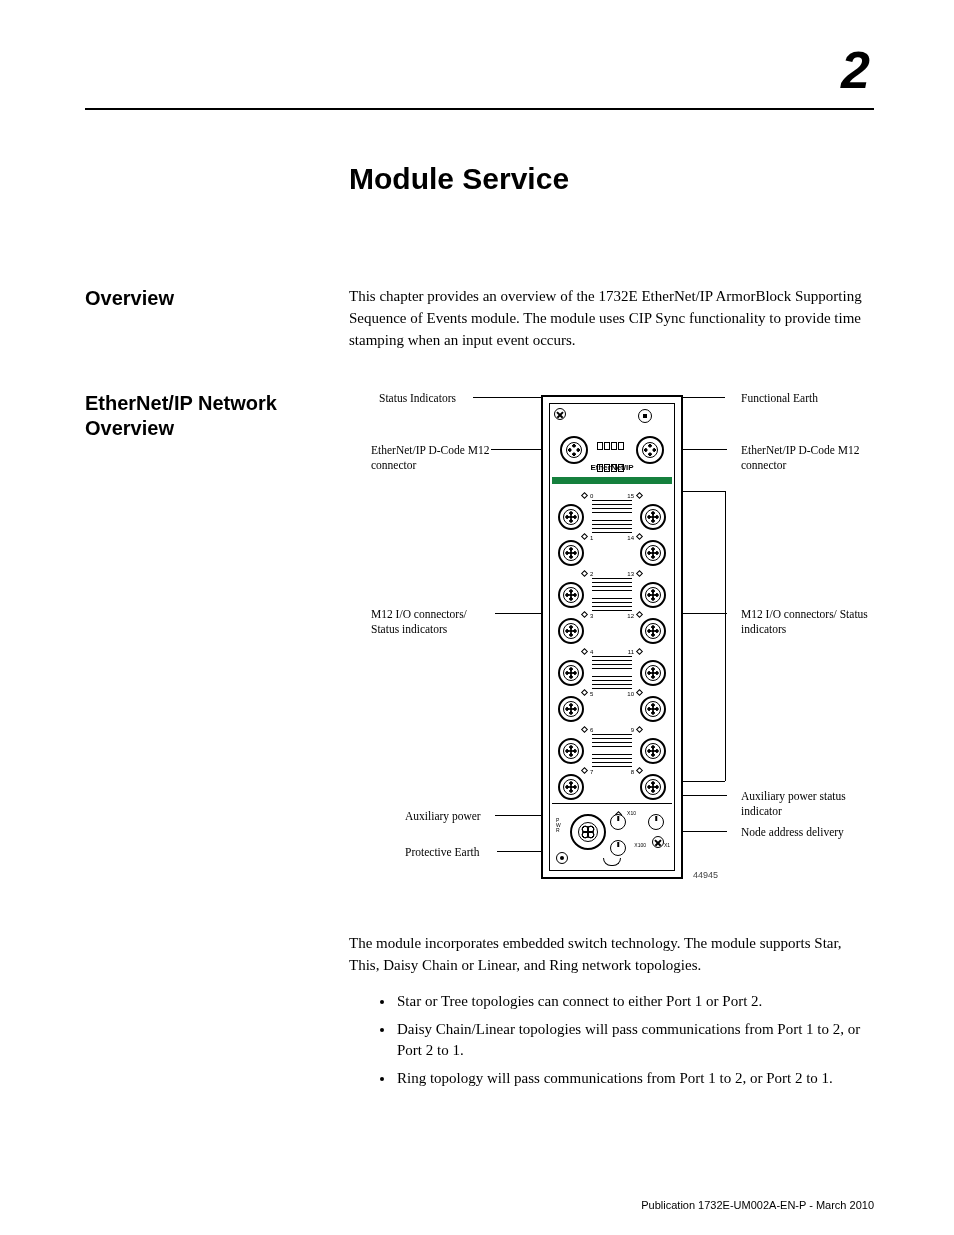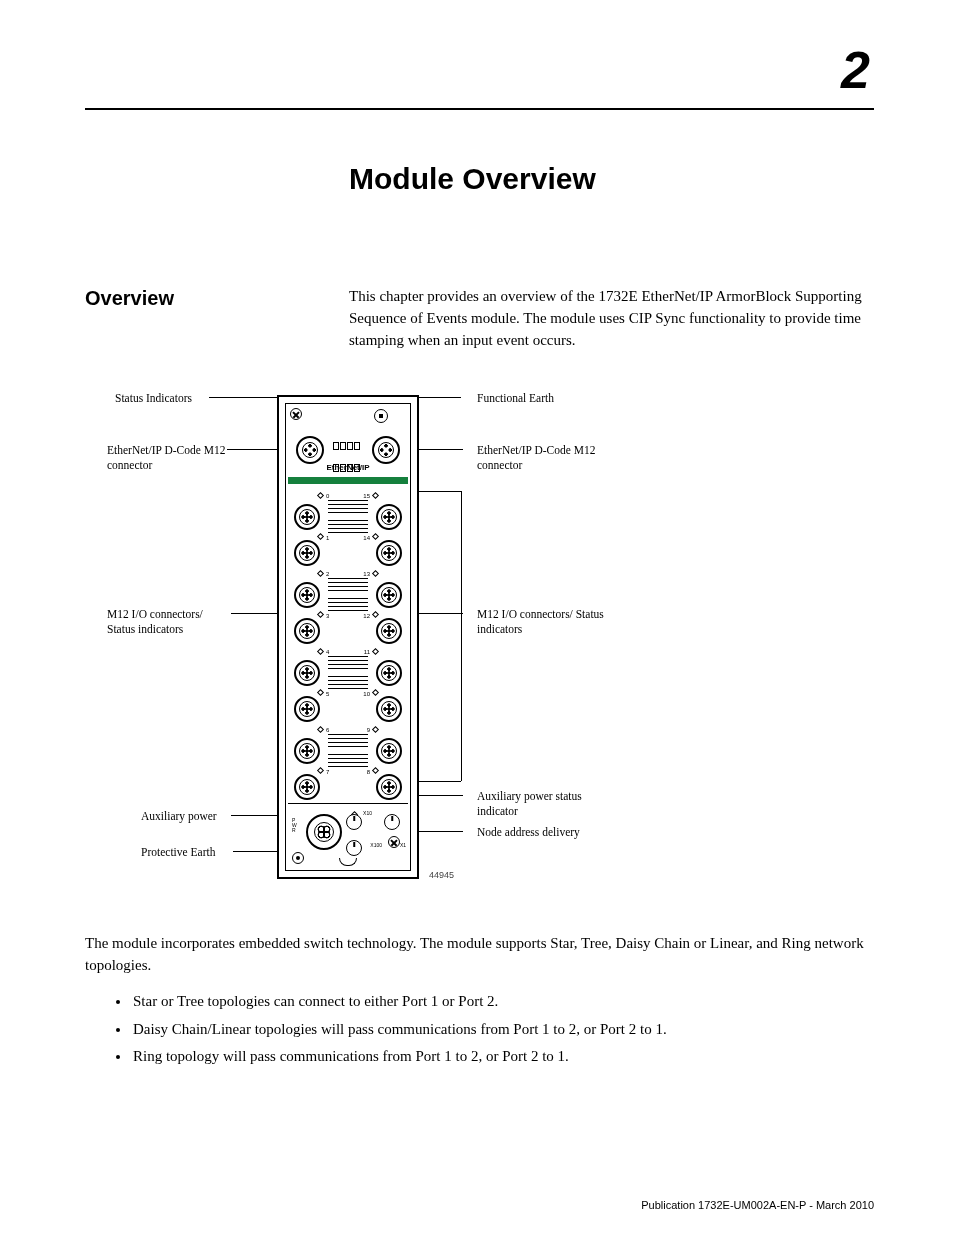--- a/index.html
+++ b/index.html
@@ -275,30 +275,31 @@
       font-family: Arial, Helvetica, sans-serif;
       font-size: 11px;
     }
   </style>
 </head>
 <body>
 
 <div class="chapter-number">2</div>
 <hr class="hr">
 
-<h1 class="title">Module Overview</h1>
+<h1 class="title">Module Service</h1>
 
 <div class="row">
   <div class="side-head">Overview</div>
   <div class="body-col">
     <p>This chapter provides an overview of the 1732E EtherNet/IP ArmorBlock Supporting Sequence of Events module. The module uses CIP Sync functionality to provide time stamping when an input event occurs.</p>
   </div>
 </div>
 
 <div class="row">
+  <div class="side-head">EtherNet/IP Network Overview</div>
   <div class="body-col">
 
     <div class="diagram-wrap">
 
       <div class="callout left" style="left:30px; top:6px;">Status Indicators</div>
       <div class="line" style="left:124px; top:12px; width:126px; height:1px;"></div>
 
       <div class="callout left" style="left:22px; top:58px; width:120px;">EtherNet/IP D-Code M12 connector</div>
       <div class="line" style="left:142px; top:64px; width:62px; height:1px;"></div>
 
@@ -426,21 +427,21 @@
             <span class="rlabel" style="right:26px; top:34px;">X100</span>
             <span class="rlabel" style="right:2px; top:34px;">X1</span>
             <div class="pe"></div>
             <div class="slot"></div>
             <div class="screw" style="bottom:20px; right:8px;"></div>
           </div>
         </div>
       </div>
     </div>
 
-    <p>The module incorporates embedded switch technology. The module supports Star, Tree, Daisy Chain or Linear, and Ring network topologies.</p>
+    <p>The module incorporates embedded switch technology. The module supports Star, This, Daisy Chain or Linear, and Ring network topologies.</p>
     <ul>
       <li>Star or Tree topologies can connect to either Port 1 or Port 2.</li>
       <li>Daisy Chain/Linear topologies will pass communications from Port 1 to 2, or Port 2 to 1.</li>
       <li>Ring topology will pass communications from Port 1 to 2, or Port 2 to 1.</li>
     </ul>
   </div>
 </div>
 
 <div class="footer">Publication 1732E-UM002A-EN-P - March 2010</div>
 

